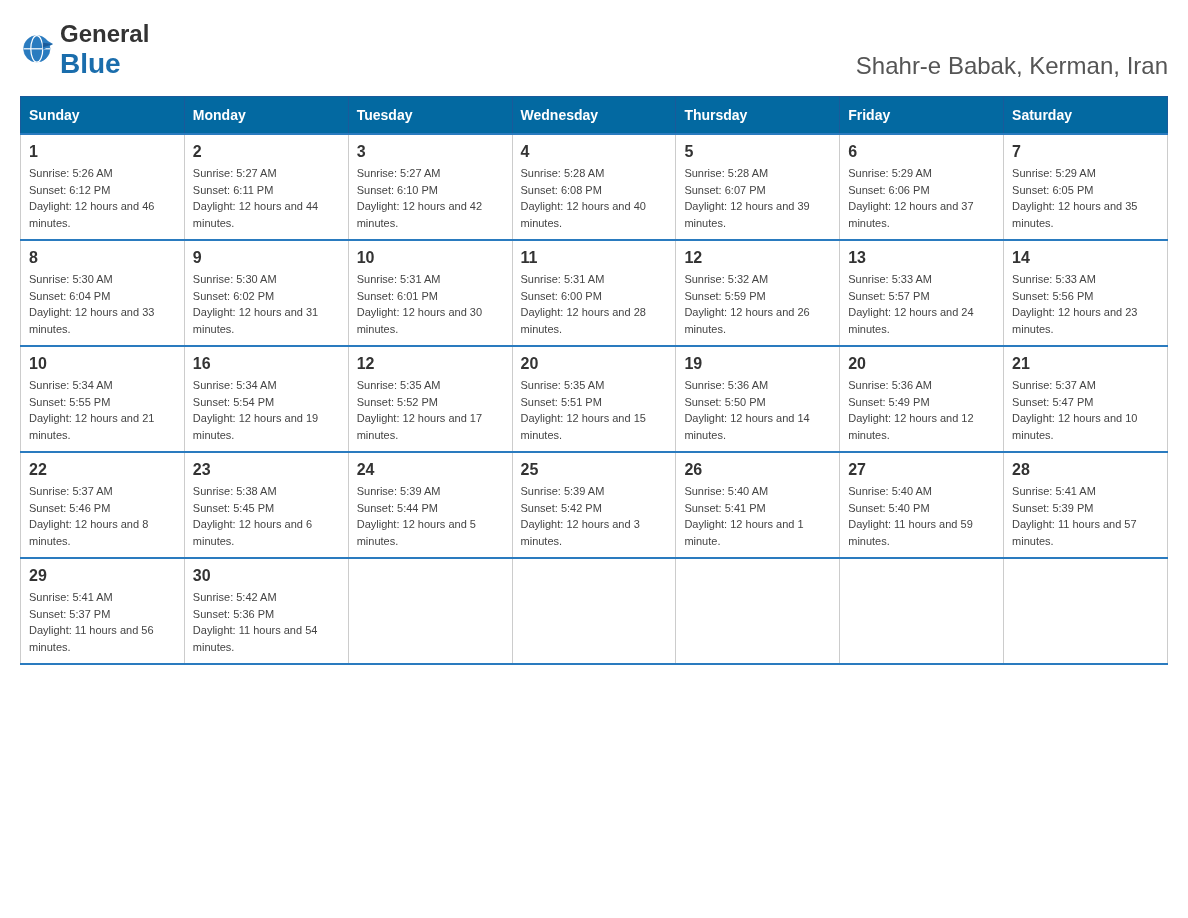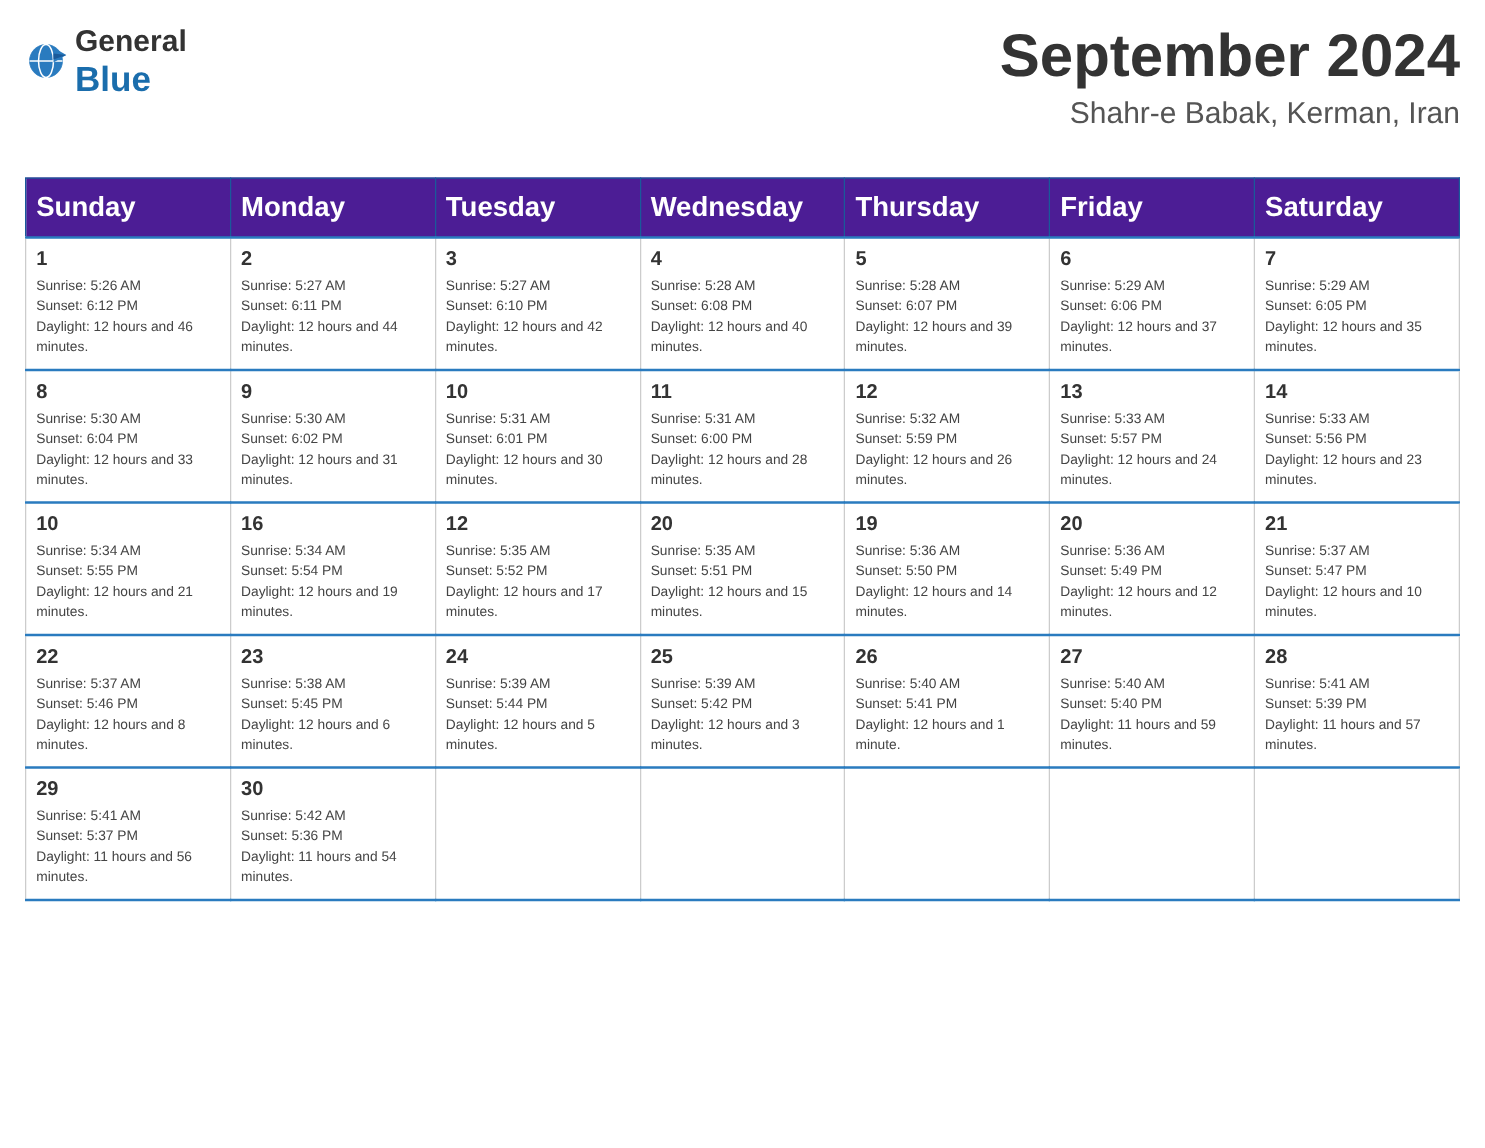--- a/index.html
+++ b/index.html
@@ -7,22 +7,22 @@
       font-family: Arial, sans-serif;
       background: #fff;
       color: #333;
       padding: 20px;
       width: 1188px;
       min-height: 918px;
     }
     .header {
       display: flex;
       justify-content: space-between;
-      align-items: flex-start;
-      margin-bottom: 37px;
+      align-items: flex-end;
+      margin-bottom: 16px;
     }
     .logo {
       display: flex;
       align-items: center;
     }
     .logo-icon {
       width: 36px;
       height: 36px;
       margin-right: 4px;
     }
@@ -39,23 +39,23 @@
       font-size: 24px;
       color: #555;
       margin-top: 4px;
     }
     .calendar {
       width: 100%;
       border-collapse: collapse;
       border: 1px solid #aaa;
     }
     .calendar th {
-      background-color: #4c1d95;
+      background-color: #0369a1;
       color: #fff;
-      font-size: 22px;
+      font-size: 14px;
       font-weight: bold;
       padding: 10px 8px;
       text-align: left;
       border: 1px solid #1a5a9a;
     }
     .calendar td {
       vertical-align: top;
       padding: 8px;
       border: 1px solid #ccc;
       width: calc(100% / 7);
@@ -106,21 +106,20 @@
 
       <polygon points="38,10 55,20 38,30" fill="#2a7bbf"></polygon>
       <polygon points="38,18 55,20 38,26" fill="#1a5a9a"></polygon>
     </svg>
     <div class="logo-wrapper">
       <span class="logo-line1">General</span>
       <span class="logo-line2">Blue</span>
     </div>
   </div>
   <div class="title-block">
-    <div class="calendar-title">September 2024</div>
     <div class="calendar-subtitle">Shahr-e Babak, Kerman, Iran</div>
   </div>
 </div>
 
 <table class="calendar">
   <thead>
     <tr>
     <th>Sunday</th>
         <th>Monday</th>
         <th>Tuesday</th>

